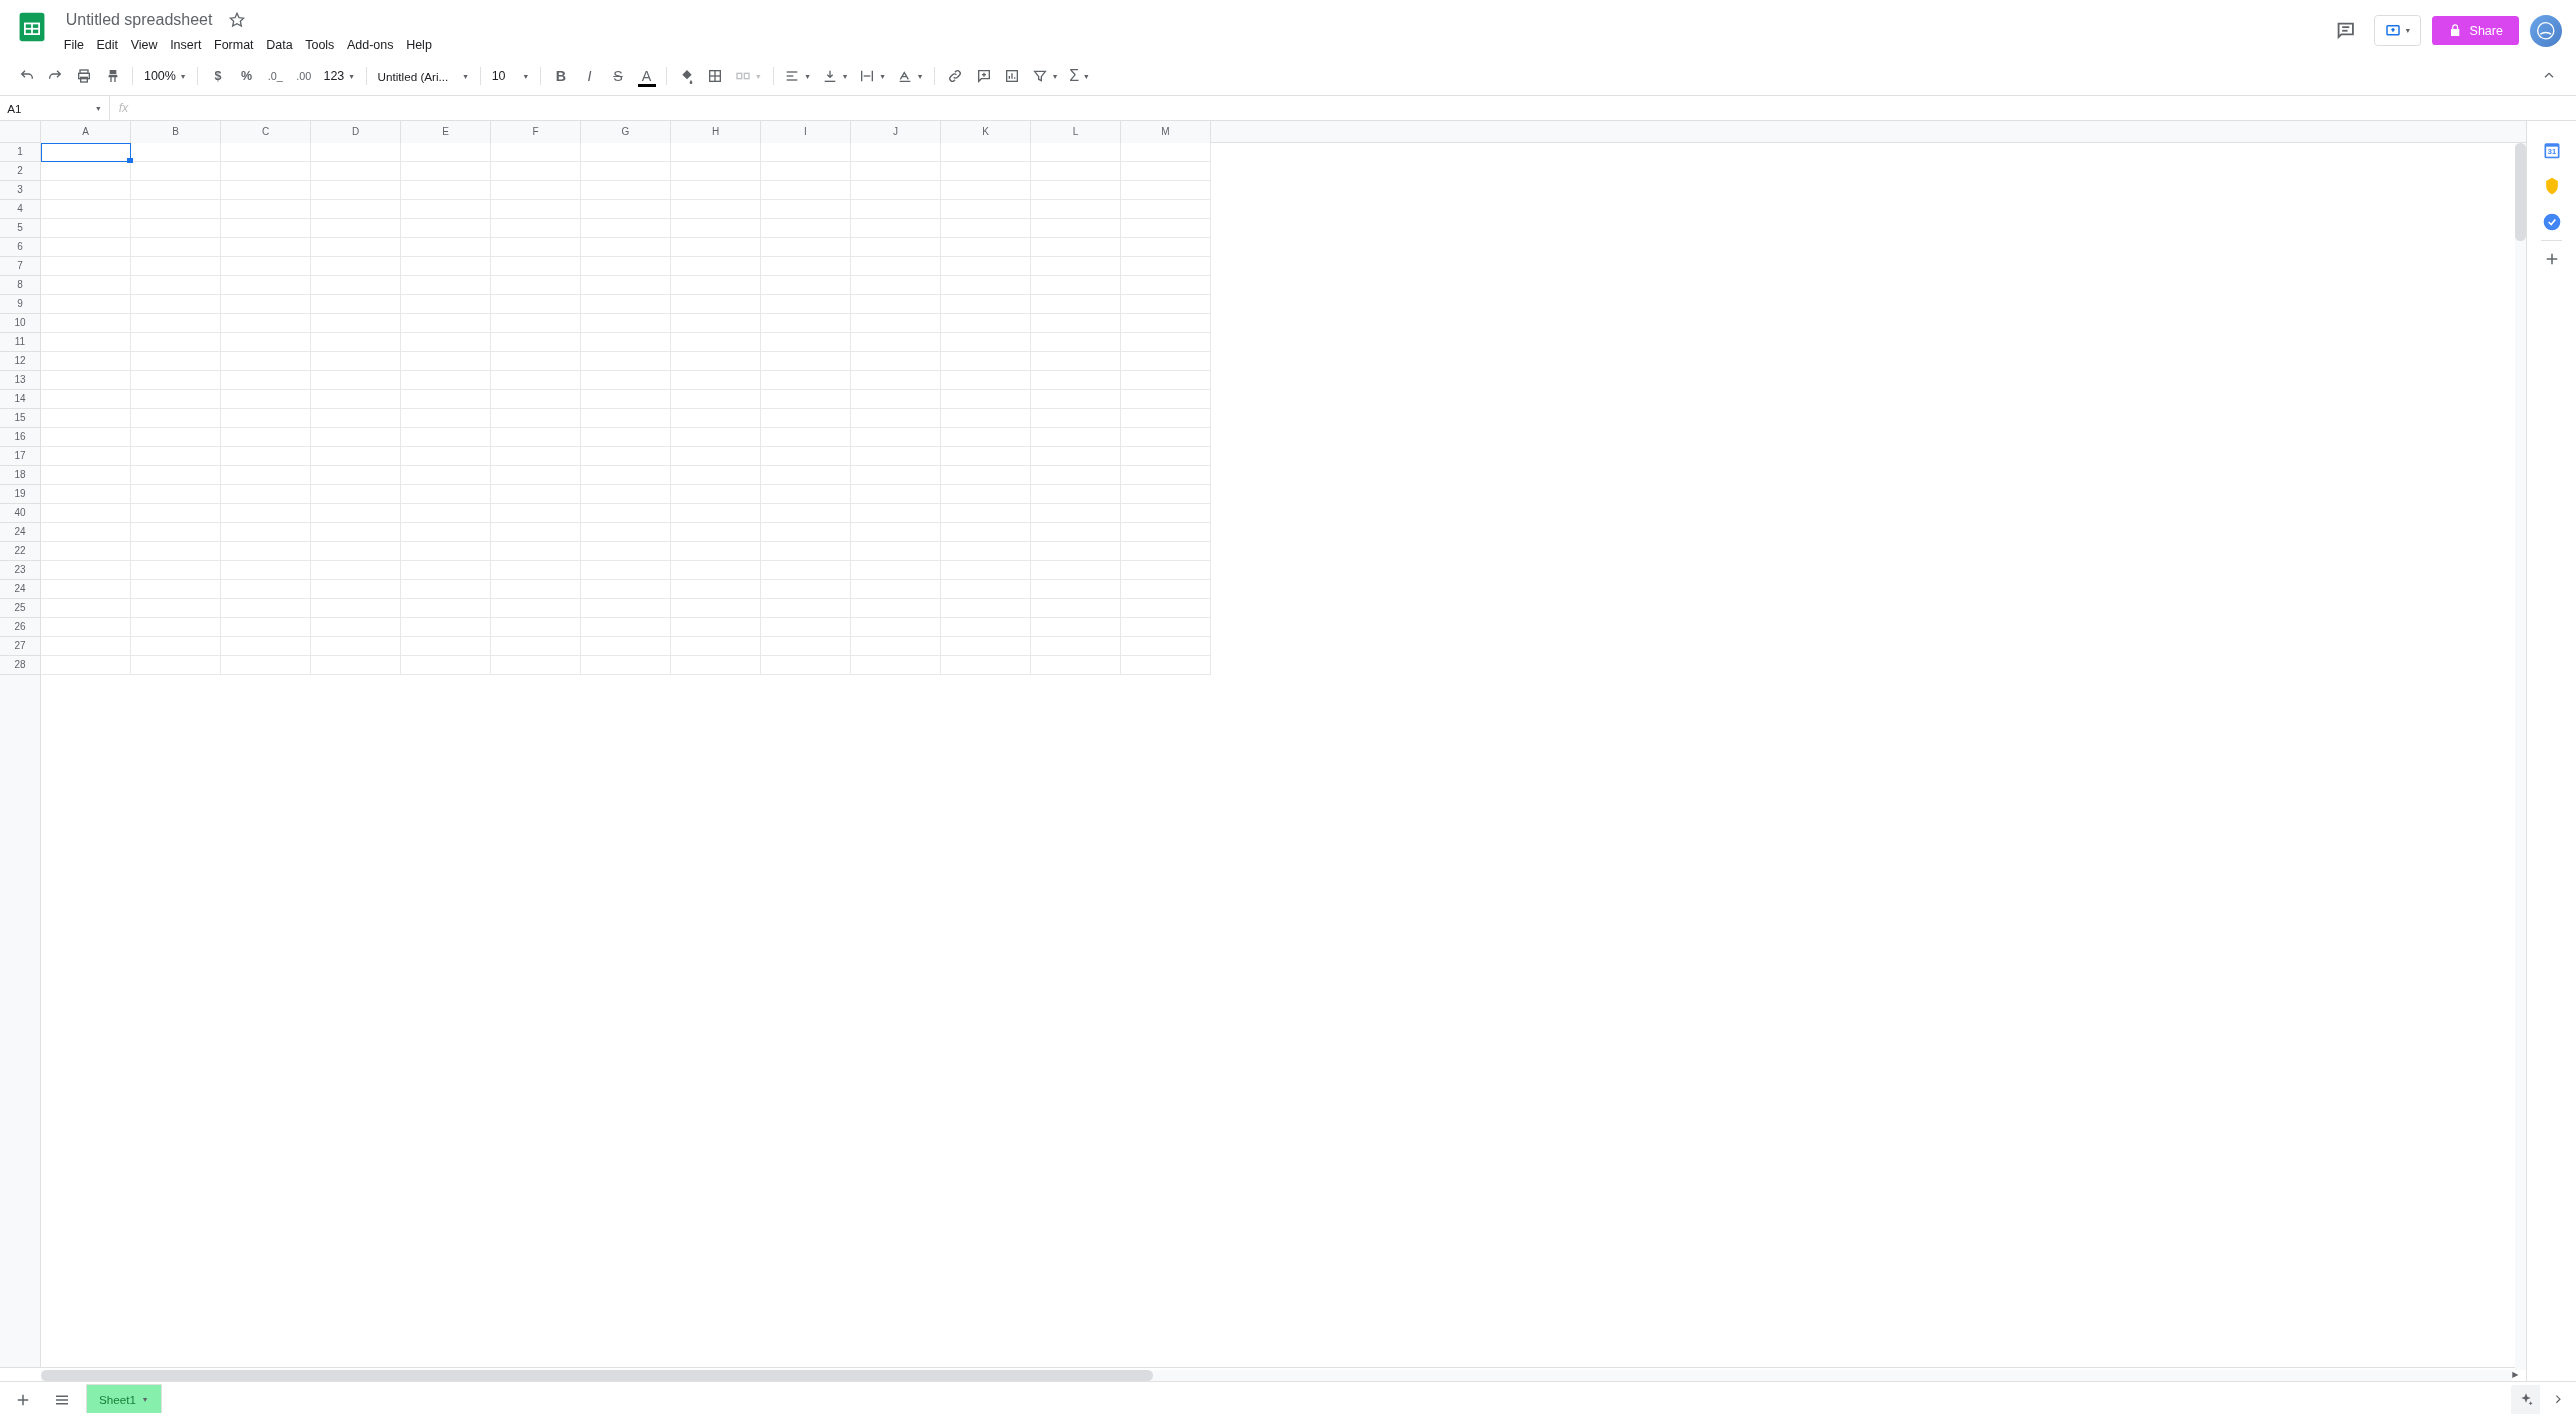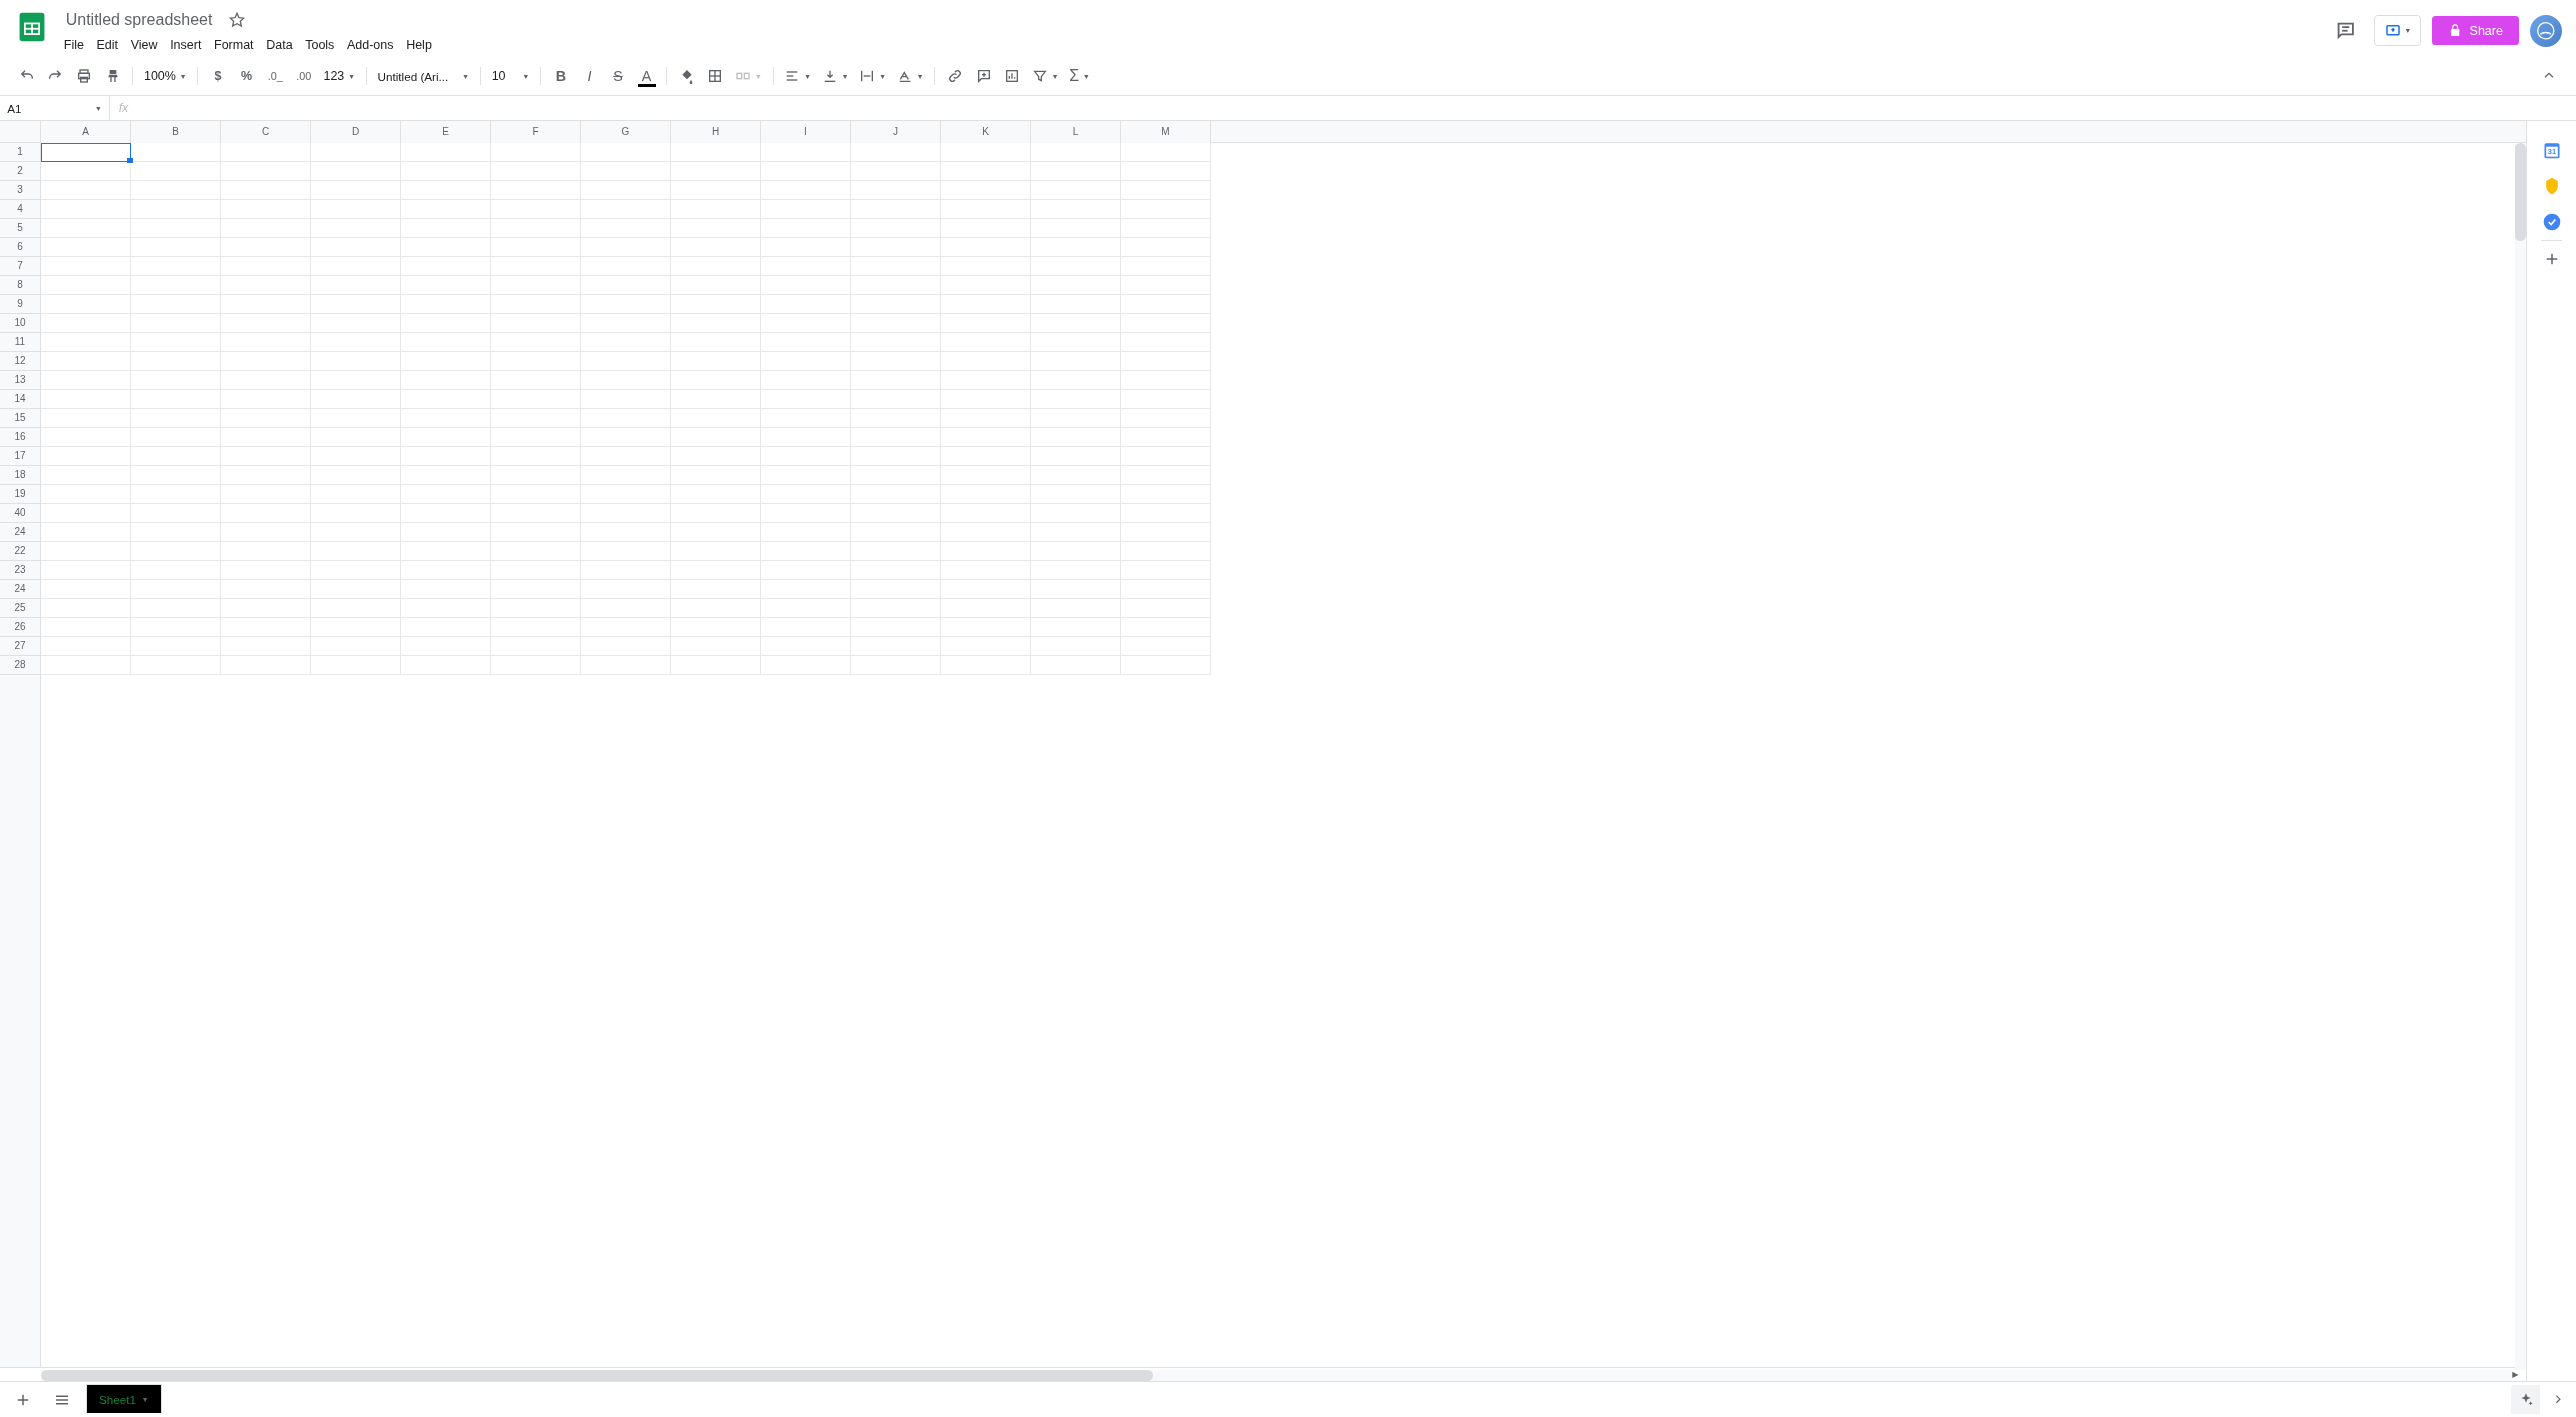--- a/index.html
+++ b/index.html
@@ -60,21 +60,21 @@
 .sp-icon { width: 36px; height: 36px; display: flex; align-items: center; justify-content: center; cursor: pointer; border-radius: 50%; }
 .sp-sep { width: 21.5px; height: 0.9px; background: #e0e0e0; }
 
 
 .grid-nav { height: 14.3px; display: flex; justify-content: flex-end; align-items: center; padding-right: 3.6px; gap: 1.8px; border-top: 0.9px solid #e0e0e0; }
 .nav-btn { width: 14.3px; height: 12.5px; display: flex; align-items: center; justify-content: center; font-size: 8px; color: #5f6368; cursor: pointer; }
 
 
 .sheet-bar { height: 36px; display: flex; align-items: center; border-top: 0.9px solid #e0e0e0; padding: 0 7.2px; gap: 7.2px; }
 .sheet-btn { width: 32px; height: 32px; display: flex; align-items: center; justify-content: center; cursor: pointer; color: #5f6368; border-radius: 50%; }
-.sheet-tab { display: flex; align-items: center; gap: 5.4px; padding: 7.2px 12.5px; font-size: 11.7px; font-weight: 500; color: #188038; border-top: 0.9px solid #e0e0e0; border-left: 0.9px solid #e0e0e0; border-right: 0.9px solid #e0e0e0; background: #000000; cursor: pointer; position: relative; top: -0.9px; }
+.sheet-tab { display: flex; align-items: center; gap: 5.4px; padding: 7.2px 12.5px; font-size: 11.7px; font-weight: 500; color: #188038; border-top: 0.9px solid #e0e0e0; border-left: 0.9px solid #e0e0e0; border-right: 0.9px solid #e0e0e0; background: #86efac; cursor: pointer; position: relative; top: -0.9px; }
 .explore-btn { margin-left: auto; width: 29px; height: 29px; background: #f1f3f4; border-radius: 3.6px 0 0 0; display: flex; align-items: center; justify-content: center; cursor: pointer; }
 .side-collapse { width: 21.5px; display: flex; align-items: center; justify-content: center; cursor: pointer; color: #5f6368; }
 
 .hscroll-track { position:absolute; bottom:0; left:41px; right:14.3px; height:10.8px; background:#f8f9fa; }
 .hscroll-thumb { position:absolute; left:0; width:45%; height:100%; background:#dadce0; border-radius:5.4px; }
 .vscroll-track { position:absolute; top:21.5px; bottom:10.8px; right:0; width:10.8px; background:#f8f9fa; }
 .vscroll-thumb { position:absolute; top:0; height:8%; width:100%; background:#dadce0; border-radius:5.4px; }
 </style>
 </head>
 <body>

